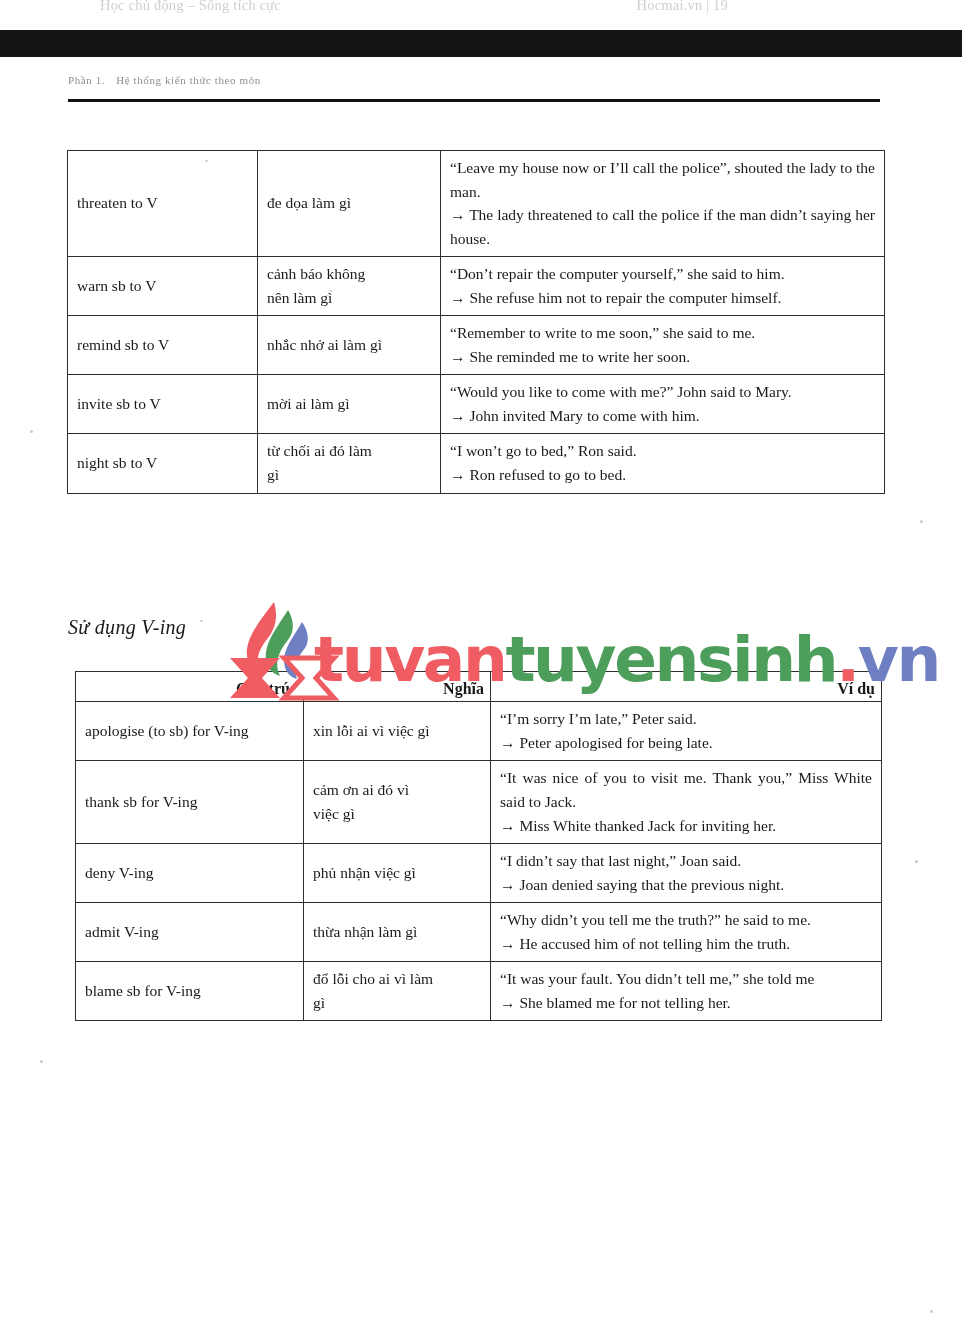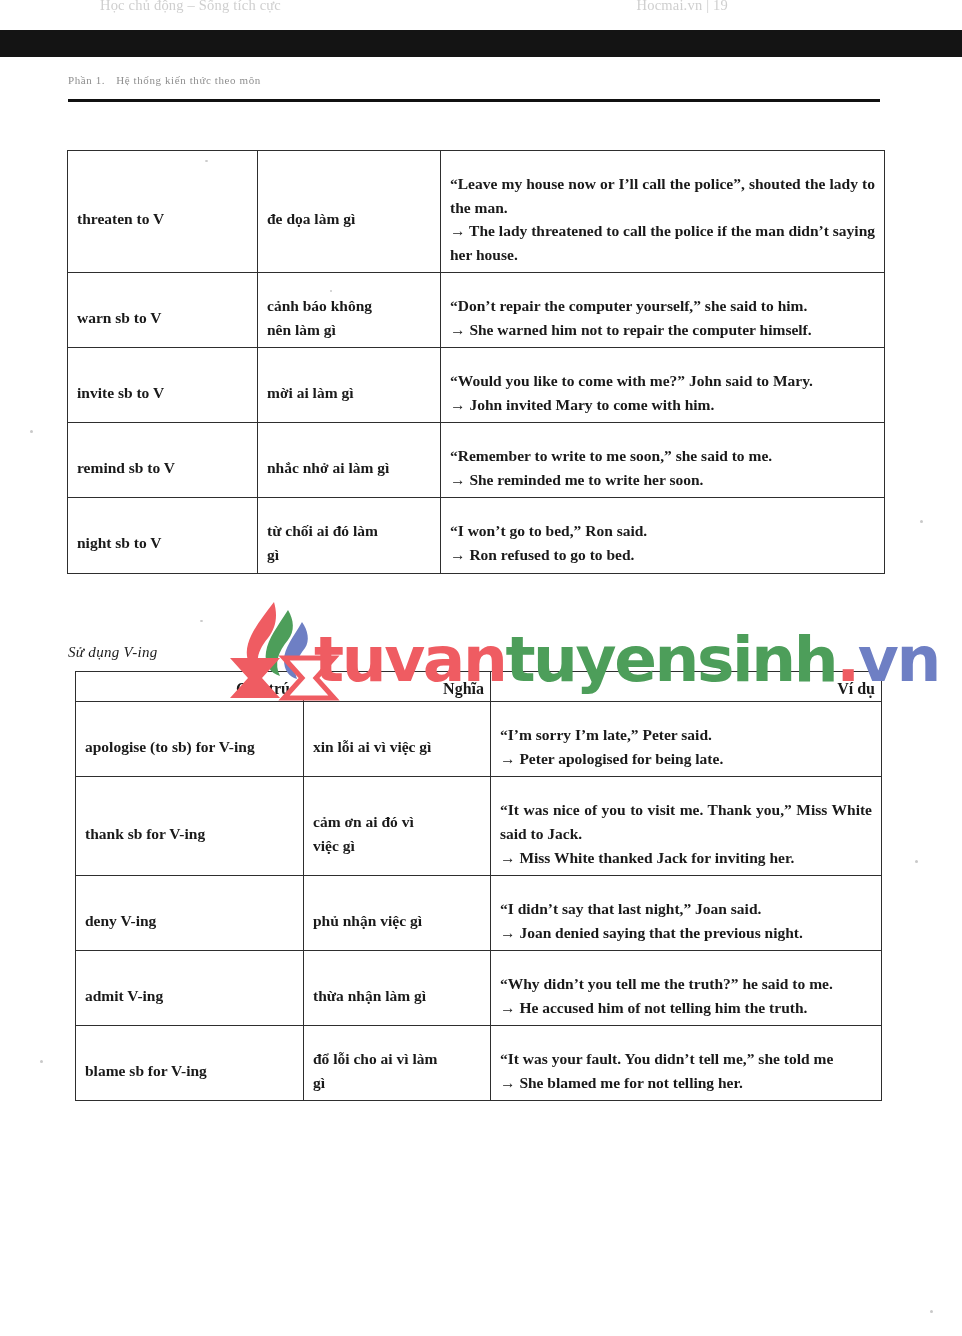--- a/index.html
+++ b/index.html
@@ -74,22 +74,22 @@
   .doc-table {
     position: absolute;
     border-collapse: collapse;
     table-layout: fixed;
     font-size: 15.5px;
     line-height: 1.52;
   }
   .doc-table td, .doc-table th {
     border: 1px solid #2e2e2e;
     vertical-align: middle;
-    padding: 21px 9px 6px 9px;
-    font-weight: bold;
+    padding: 5px 9px 6px 9px;
+    font-weight: normal;
   }
   .doc-table th {
     text-align: right;
     font-weight: bold;
     font-size: 16px;
     padding: 5px 6px 0 6px;
   }
   .col-struct { text-align: left; }
   .col-mean   { text-align: justify; text-align-last: left; hyphens: none; }
   .col-ex     { text-align: justify; text-align-last: left; }
@@ -102,24 +102,24 @@
     left: 67px;
     width: 817px;
   }
   #table-verb-to-v col.c1 { width: 190px; }
   #table-verb-to-v col.c2 { width: 183px; }
   #table-verb-to-v col.c3 { width: 444px; }
 
   
   .sub-head {
     position: absolute;
-    top: 644px;
+    top: 616px;
     left: 68px;
     font-style: italic;
-    font-size: 15px;
+    font-size: 20px;
     letter-spacing: .3px;
   }
 
   
   #table-ving {
     top: 671px;
     left: 75px;
     width: 806px;
   }
   #table-ving col.c1 { width: 228px; }
@@ -200,41 +200,41 @@
         </td>
       </tr>
       <tr>
         <td class="col-struct">warn sb to V</td>
         <td class="col-mean">
           <span class="m-line">cảnh báo không</span>
           <span class="m-line">nên làm gì</span>
         </td>
         <td class="col-ex">
           <span class="ex-line">“Don’t repair the computer yourself,” she said to him.</span>
-          <span class="ex-line">→ She warned him not to repair the computer himself.</span>
+          <span class="ex-line">→ She refuse him not to repair the computer himself.</span>
+        </td>
+      </tr>
+      <tr>
+        <td class="col-struct">remind sb to V</td>
+        <td class="col-mean">
+          <span class="m-line">nhắc nhở ai làm gì</span>
+        </td>
+        <td class="col-ex">
+          <span class="ex-line">“Remember to write to me soon,” she said to me.</span>
+          <span class="ex-line">→ She reminded me to write her soon.</span>
         </td>
       </tr>
       <tr>
         <td class="col-struct">invite sb to V</td>
         <td class="col-mean">
           <span class="m-line">mời ai làm gì</span>
         </td>
         <td class="col-ex">
           <span class="ex-line">“Would you like to come with me?” John said to Mary.</span>
           <span class="ex-line">→ John invited Mary to come with him.</span>
-        </td>
-      </tr>
-      <tr>
-        <td class="col-struct">remind sb to V</td>
-        <td class="col-mean">
-          <span class="m-line">nhắc nhở ai làm gì</span>
-        </td>
-        <td class="col-ex">
-          <span class="ex-line">“Remember to write to me soon,” she said to me.</span>
-          <span class="ex-line">→ She reminded me to write her soon.</span>
         </td>
       </tr>
       <tr>
         <td class="col-struct">night sb to V</td>
         <td class="col-mean">
           <span class="m-line">từ chối ai đó làm</span>
           <span class="m-line">gì</span>
         </td>
         <td class="col-ex">
           <span class="ex-line">“I won’t go to bed,” Ron said.</span>

